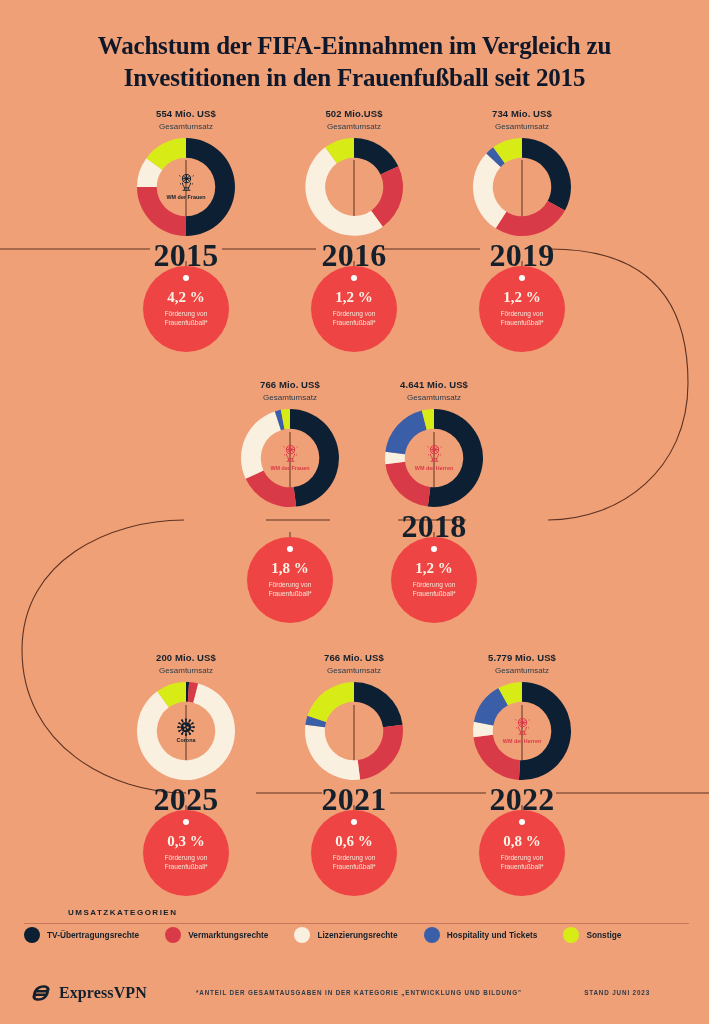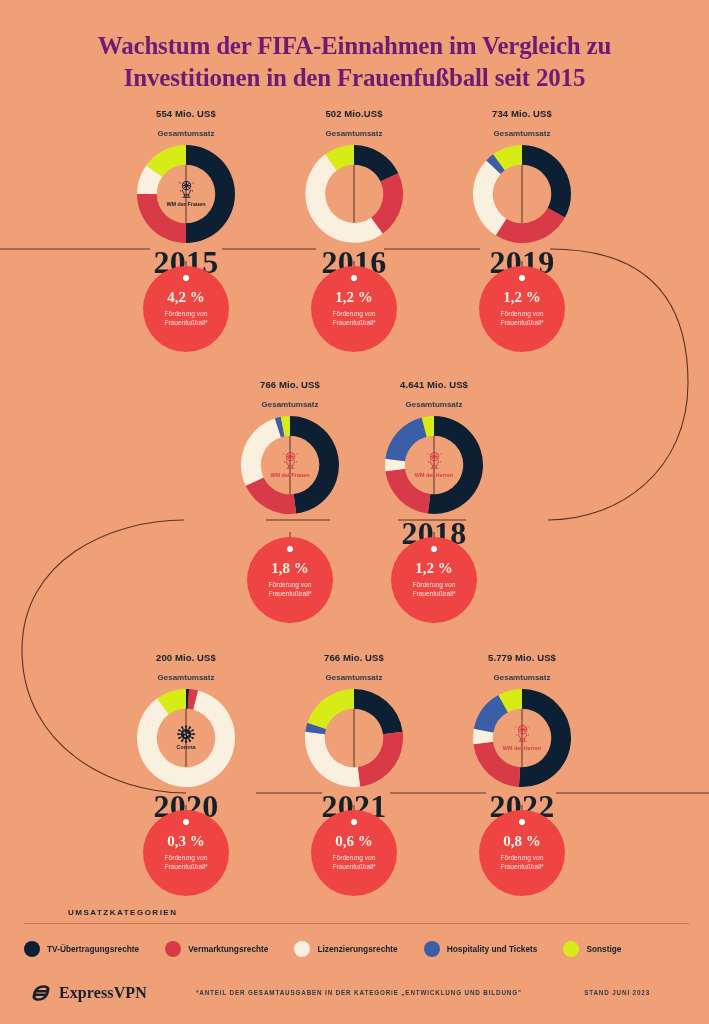--- a/index.html
+++ b/index.html
@@ -14,43 +14,43 @@
   #canvas { position:relative; width:709px; height:1024px; }
 
   
   .title {
     position:absolute; left:0; top:30px; width:709px;
     text-align:center;
     font-family:"Liberation Serif", serif;
     font-weight:700;
     font-size:25px;
     line-height:1.26;
-    color:#701a75;
+    color:#0f172a;
     letter-spacing:-0.2px;
   }
 
   
   #timeline { position:absolute; left:0; top:0; width:709px; height:1024px; pointer-events:none; }
 
   
   .year-group { position:absolute; width:160px; }
   .revenue {
     text-align:center;
     font-size:9.5px;
     font-weight:700;
     letter-spacing:0.1px;
     color:#14202c;
     white-space:nowrap;
   }
   .revenue-sub {
     text-align:center;
     font-size:8px;
-    font-weight:700;
+    font-weight:400;
     color:#2a3b4c;
-    margin-top:10px;
+    margin-top:3px;
   }
   .donut-wrap { position:relative; width:160px; height:100px; margin-top:6px; }
   .donut { position:absolute; left:50%; top:0; transform:translateX(-50%); }
   .center-label {
     position:absolute; left:50%; top:50%; transform:translate(-50%,-50%);
     width:56px; text-align:center;
     font-size:5.4px; font-weight:700; line-height:1.25;
     pointer-events:none;
   }
   .center-label.dark { color:#14202c; }
@@ -92,21 +92,21 @@
     margin-top:5px;
     color:#f3e4d4;
   }
 
   
   .legend { position:absolute; left:24px; top:908px; width:665px; }
   .legend-title {
     font-size:8px; font-weight:700; letter-spacing:1.5px; color:#14202c;padding-left:44px;
   }
   .legend-rule { margin-top:6px; height:1px; background:#c9775a; width:665px; }
-  .legend-items { display:flex; align-items:center; margin-top:17px; }
+  .legend-items { display:flex; align-items:center; margin-top:3px; }
   .legend-item { display:flex; align-items:center; margin-right:26px; }
   .legend-swatch { width:16px; height:16px; border-radius:50%; flex:0 0 auto; }
   .legend-text { font-size:8.3px; font-weight:700; margin-left:7px; white-space:nowrap; color:#14202c; }
 
   
   .footer { position:absolute; left:0; top:980px; width:676px; height:40px; }
   .brand { position:absolute; left:30px; top:2px; display:flex; align-items:center; }
   .brand-name {
     font-family:"Liberation Serif", serif;
     font-weight:700; font-size:16px; color:#14202c; margin-left:7px; letter-spacing:0.1px;
@@ -316,21 +316,21 @@
               <circle cx="9.0" cy="1.2" r="1.1" fill="#14202c"></circle>
               <line x1="11.6" y1="4.5" x2="12.9" y2="2.2" stroke="#14202c" stroke-width="1.3"></line>
               <circle cx="12.9" cy="2.2" r="1.1" fill="#14202c"></circle>
               <line x1="13.5" y1="6.4" x2="15.8" y2="5.1" stroke="#14202c" stroke-width="1.3"></line>
               <circle cx="15.8" cy="5.1" r="1.1" fill="#14202c"></circle>
       <circle cx="7.4" cy="7.6" r="1.1" fill="#f0a077"></circle>
       <circle cx="10.7" cy="9.4" r="1.1" fill="#f0a077"></circle>
       <circle cx="8" cy="11" r="0.9" fill="#f0a077"></circle>
     </svg><span>Corona</span></div>
         </div>
-        <div class="year-label">2020</div>
+        <div class="year-label">2025</div>
       </div>
       <div class="pct-bubble" style="left: 143px; top: 810px;">
         <div class="pct-dot"></div>
         <div class="pct-value">0,3 %</div>
         <div class="pct-cap">Förderung von Frauenfußball*</div>
       </div>
       <div class="year-group" style="left: 274px; top: 652px;">
         <div class="revenue">766 Mio. US$</div>
         <div class="revenue-sub">Gesamtumsatz</div>
         <div class="donut-wrap">

